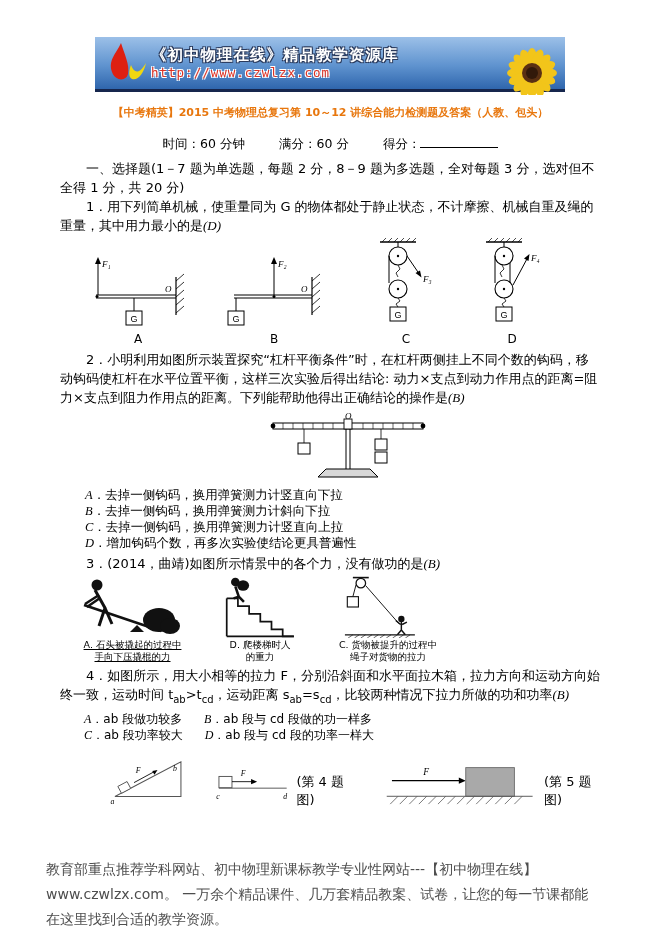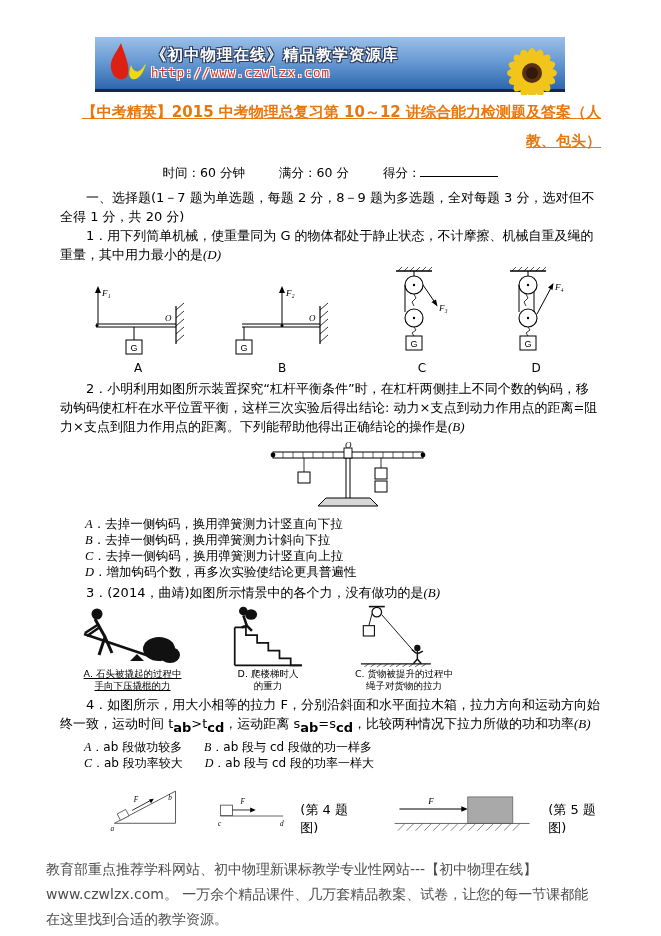--- a/index.html
+++ b/index.html
@@ -13,34 +13,34 @@
   .banner-text{flex:1;text-align:left;line-height:1.1;}
   .banner-title{color:#fff;font-weight:bold;font-size:15.5px;letter-spacing:1px;
           text-shadow:-1px -1px 0 #2a3a5c,1px -1px 0 #2a3a5c,-1px 1px 0 #2a3a5c,1px 1px 0 #2a3a5c;}
   .banner-url{margin-top:2px;color:#e03020;font-family:"DejaVu Sans Mono",monospace;font-size:12.5px;letter-spacing:1px;
           text-shadow:-1px -1px 0 #fff,1px -1px 0 #fff,-1px 1px 0 #fff,1px 1px 0 #fff;}
   .logo-svg{margin-left:10px;}
   .sunflower-svg{margin-right:4px;margin-top:14px;}
 
   
   .content{position:absolute;top:96px;left:60px;width:541px;}
-  .doc-title{margin:2px 0 0 0;font-size:15px;font-weight:bold;text-align:right;
-             line-height:29px;color:var(--title-orange,#e8770e);text-decoration:underline;}
+  .doc-title{margin:2px 0 0 0;font-size:11px;font-weight:bold;text-align:center;
+             line-height:29px;color:var(--title-orange,#e8770e);}
   .info-line{margin-top:7px;text-align:center;font-size:12.5px;}
   .gap2{display:inline-block;width:34px;}
   .score-blank{display:inline-block;width:78px;height:13px;border-bottom:1px solid #000;vertical-align:baseline;}
 
   .para{margin:0;font-size:13px;line-height:19px;text-indent:2em;}
   .mt3{margin-top:3px;} .mt4{margin-top:4px;} .mt6{margin-top:6px;}
   .ans{font-family:"Liberation Serif",serif;font-style:italic;}
   .optletter{font-family:"Liberation Serif",serif;font-style:italic;}
-  sub{font-size:13px;font-weight:bold;}
+  sub{font-size:10px;}
 
   
-  .figrow{display:flex;align-items:flex-end;gap:8px;}
+  .figrow{display:flex;align-items:flex-end;}
   .figwrap{text-align:center;}
   .figlabel{font-size:12px;margin-top:1px;}
   svg{display:block;}
   svg text{font-size:10px;}
   .m-lbl{font-family:"Liberation Serif",serif;font-style:italic;font-size:9px;}
   .g-lbl{font-size:9px;font-family:"Liberation Sans",sans-serif;}
 
   .fig1{margin-top:2px;}
   .fig2wrap{margin-top:4px;margin-left:208px;}
   .opts{margin-top:6px;}

